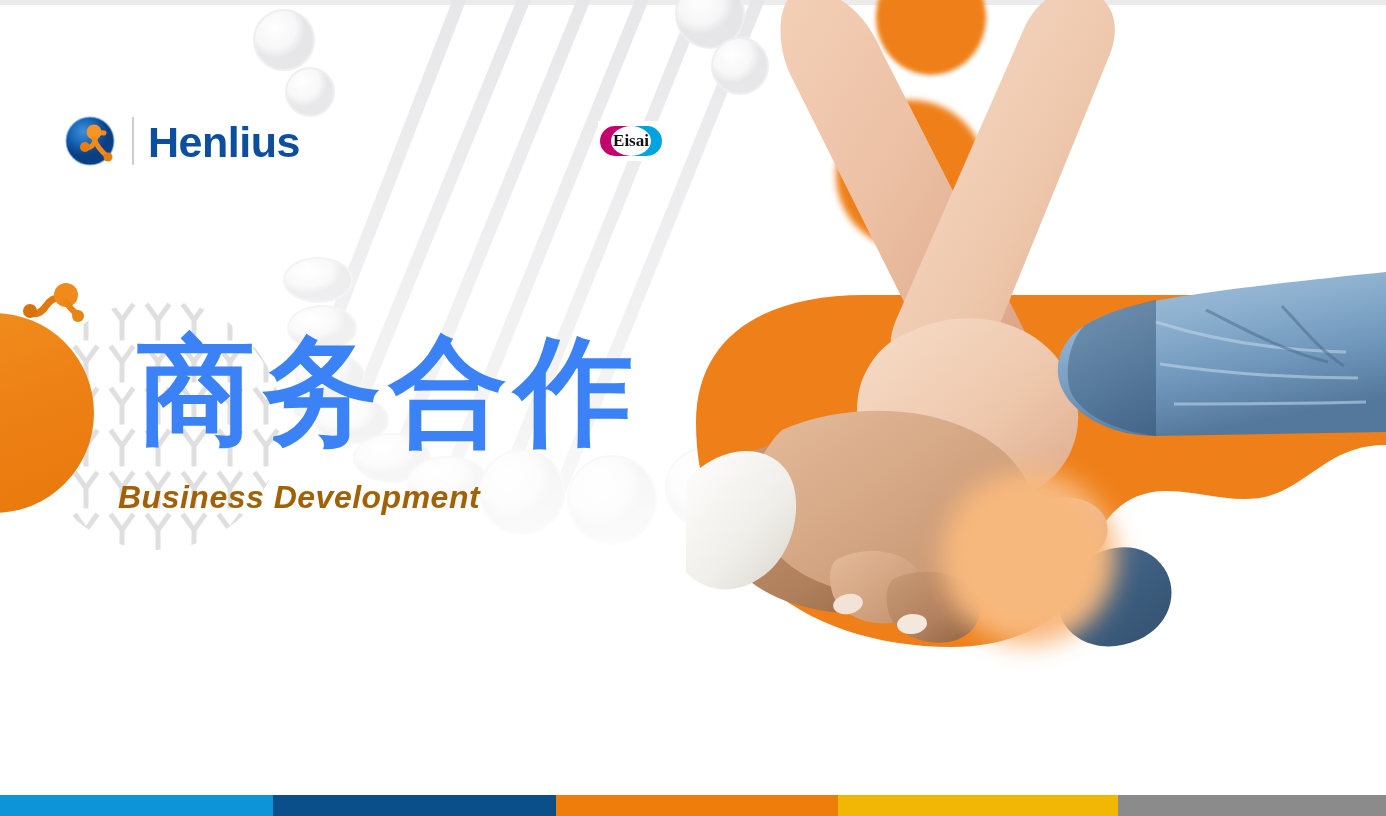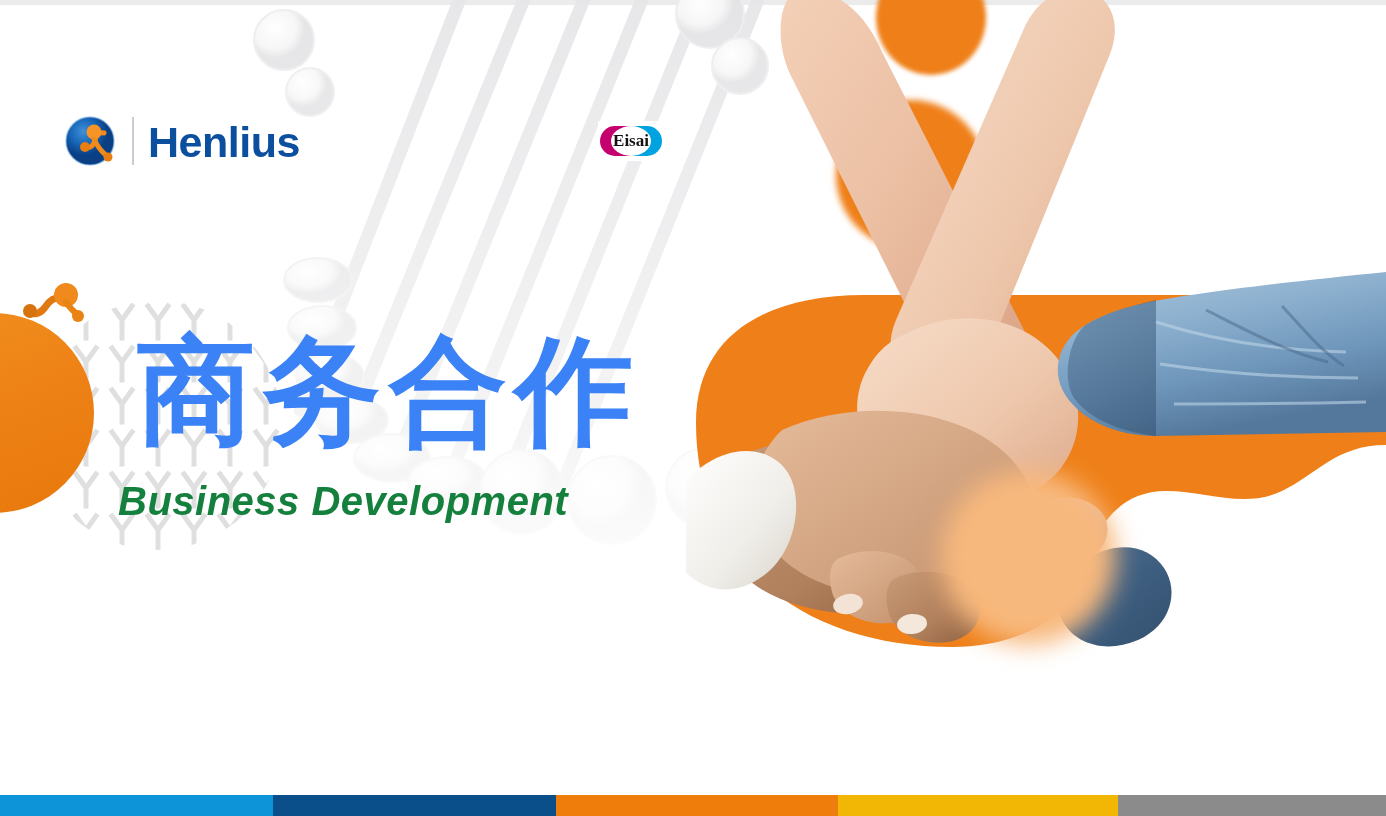--- a/index.html
+++ b/index.html
@@ -243,23 +243,23 @@
     white-space: nowrap;
     margin-left: 21px;
   }
   .title-en {
     position: absolute;
     left: 118px;
     top: 481px;
     font-family: "Liberation Sans", sans-serif;
     font-weight: bold;
     font-style: italic;
-    font-size: 40px;
+    font-size: 32px;
     line-height: 1;
-    color: #15803d;
+    color: #a16207;
     letter-spacing: 0.5px;
     white-space: nowrap;
   }
 
   
   .bottom-bar {
     position: absolute;
     left: 0;
     bottom: 0;
     width: 1386px;

